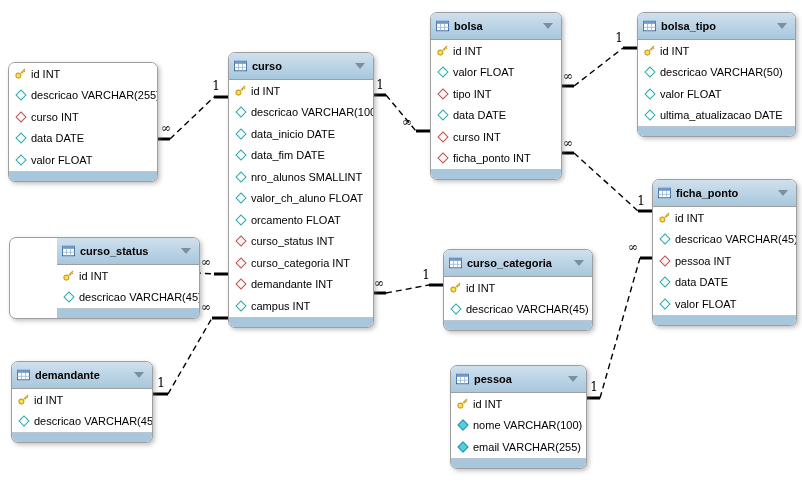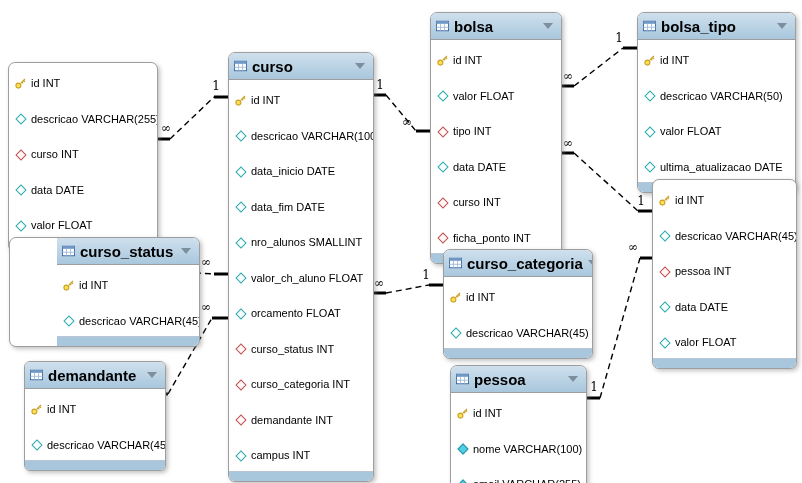--- a/index.html
+++ b/index.html
@@ -2,24 +2,24 @@
 <html><head>
 <meta charset="utf-8">
 <style>
   html,body{margin:0;padding:0;background:#ffffff;font-family:"Liberation Sans",sans-serif;}
   .canvas{position:relative;width:802px;height:483px;background:#ffffff;overflow:hidden;}
 
   .table{position:absolute;border:1px solid #9e9e9e;border-radius:7px;background:#ffffff;
          box-shadow:2px 2px 4px rgba(120,120,120,0.45);overflow:hidden;}
   .thead{height:26px;display:flex;align-items:center;gap:5px;padding:0 5px;
          background:linear-gradient(#cfe0ed,#a8c7dd);border-bottom:1px solid #9e9e9e;}
-  .ttitle{font-weight:bold;font-size:15px;color:#000;white-space:nowrap;}
+  .ttitle{font-weight:bold;font-size:11px;color:#000;white-space:nowrap;}
   .collapse{width:0;height:0;border-left:5px solid transparent;border-right:5px solid transparent;
             border-top:6px solid #7d8e9d;margin-left:auto;margin-right:3px;}
-  .trow{height:21.5px;display:flex;align-items:flex-start;gap:4px;padding-left:5px;background:#ffffff;margin-top:14px;}
+  .trow{height:21.5px;display:flex;align-items:center;gap:4px;padding-left:5px;background:#ffffff;}
   .ftext{font-size:11px;color:#000;white-space:nowrap;}
   .ic{flex:0 0 13px;width:13px;height:13px;display:flex;align-items:center;justify-content:center;}
   .d{width:6px;height:6px;transform:rotate(45deg);border:1px solid;}
   .d-col{border-color:#2aa9ad;background:#fbffff;}
   .d-fk{border-color:#c0504d;background:#fff8f8;}
   .d-colf{border-color:#2891a5;background:#4fd0e4;}
   .tfoot{height:9px;background:#a8c7dd;border-top:1px solid #b7c6d2;}
 
   svg.rel{position:absolute;left:0;top:0;pointer-events:none;}
   .end{stroke:#000;stroke-width:3;}
@@ -152,21 +152,21 @@
       </div>
     <div class="trow">
         <span class="ic">
           <span class="d d-col"></span>
         </span>
         <span class="ftext">descricao VARCHAR(45)</span>
       </div>
     <div class="tfoot"></div>
   </div>
 
-  <div class="table" style="left:24px;top:361px;width:140px;border-radius:6px;">
+  <div class="table" style="left:11px;top:361px;width:140px;">
     <div class="thead">
       <span class="ic">
           <svg width="15" height="12" viewBox="0 0 15 12">
             <rect x="0.5" y="0.5" width="14" height="11" fill="#fff" stroke="#31619c"></rect>
             <rect x="0.5" y="0.5" width="14" height="3" fill="#6f98c6"></rect>
             <line x1="5.2" y1="3.5" x2="5.2" y2="11.5" stroke="#9db8d6"></line>
             <line x1="9.9" y1="3.5" x2="9.9" y2="11.5" stroke="#9db8d6"></line>
             <line x1="0.5" y1="7.5" x2="14.5" y2="7.5" stroke="#9db8d6"></line>
           </svg>
         </span>
@@ -371,20 +371,33 @@
     <div class="trow">
         <span class="ic">
           <span class="d d-col"></span>
         </span>
         <span class="ftext">ultima_atualizacao DATE</span>
       </div>
     <div class="tfoot"></div>
   </div>
 
   <div class="table" style="left:652px;top:179px;width:143px;">
+    <div class="thead">
+      <span class="ic">
+          <svg width="15" height="12" viewBox="0 0 15 12">
+            <rect x="0.5" y="0.5" width="14" height="11" fill="#fff" stroke="#31619c"></rect>
+            <rect x="0.5" y="0.5" width="14" height="3" fill="#6f98c6"></rect>
+            <line x1="5.2" y1="3.5" x2="5.2" y2="11.5" stroke="#9db8d6"></line>
+            <line x1="9.9" y1="3.5" x2="9.9" y2="11.5" stroke="#9db8d6"></line>
+            <line x1="0.5" y1="7.5" x2="14.5" y2="7.5" stroke="#9db8d6"></line>
+          </svg>
+        </span>
+      <span class="ttitle">ficha_ponto</span>
+      <span class="collapse"></span>
+    </div>
     <div class="trow">
         <span class="ic">
           <svg width="11" height="11" viewBox="0 0 11 11">
             <path d="M6 5 L10 1 M8.6 2.4 L10 3.8 M7 4 L8.2 5.2" stroke="#c9a227" stroke-width="1.3" fill="none"></path>
             <circle cx="3.4" cy="7.6" r="2.5" fill="#ffdf4f" stroke="#c9a227" stroke-width="1.1"></circle>
           </svg>
         </span>
         <span class="ftext">id INT</span>
       </div>
     <div class="trow">

